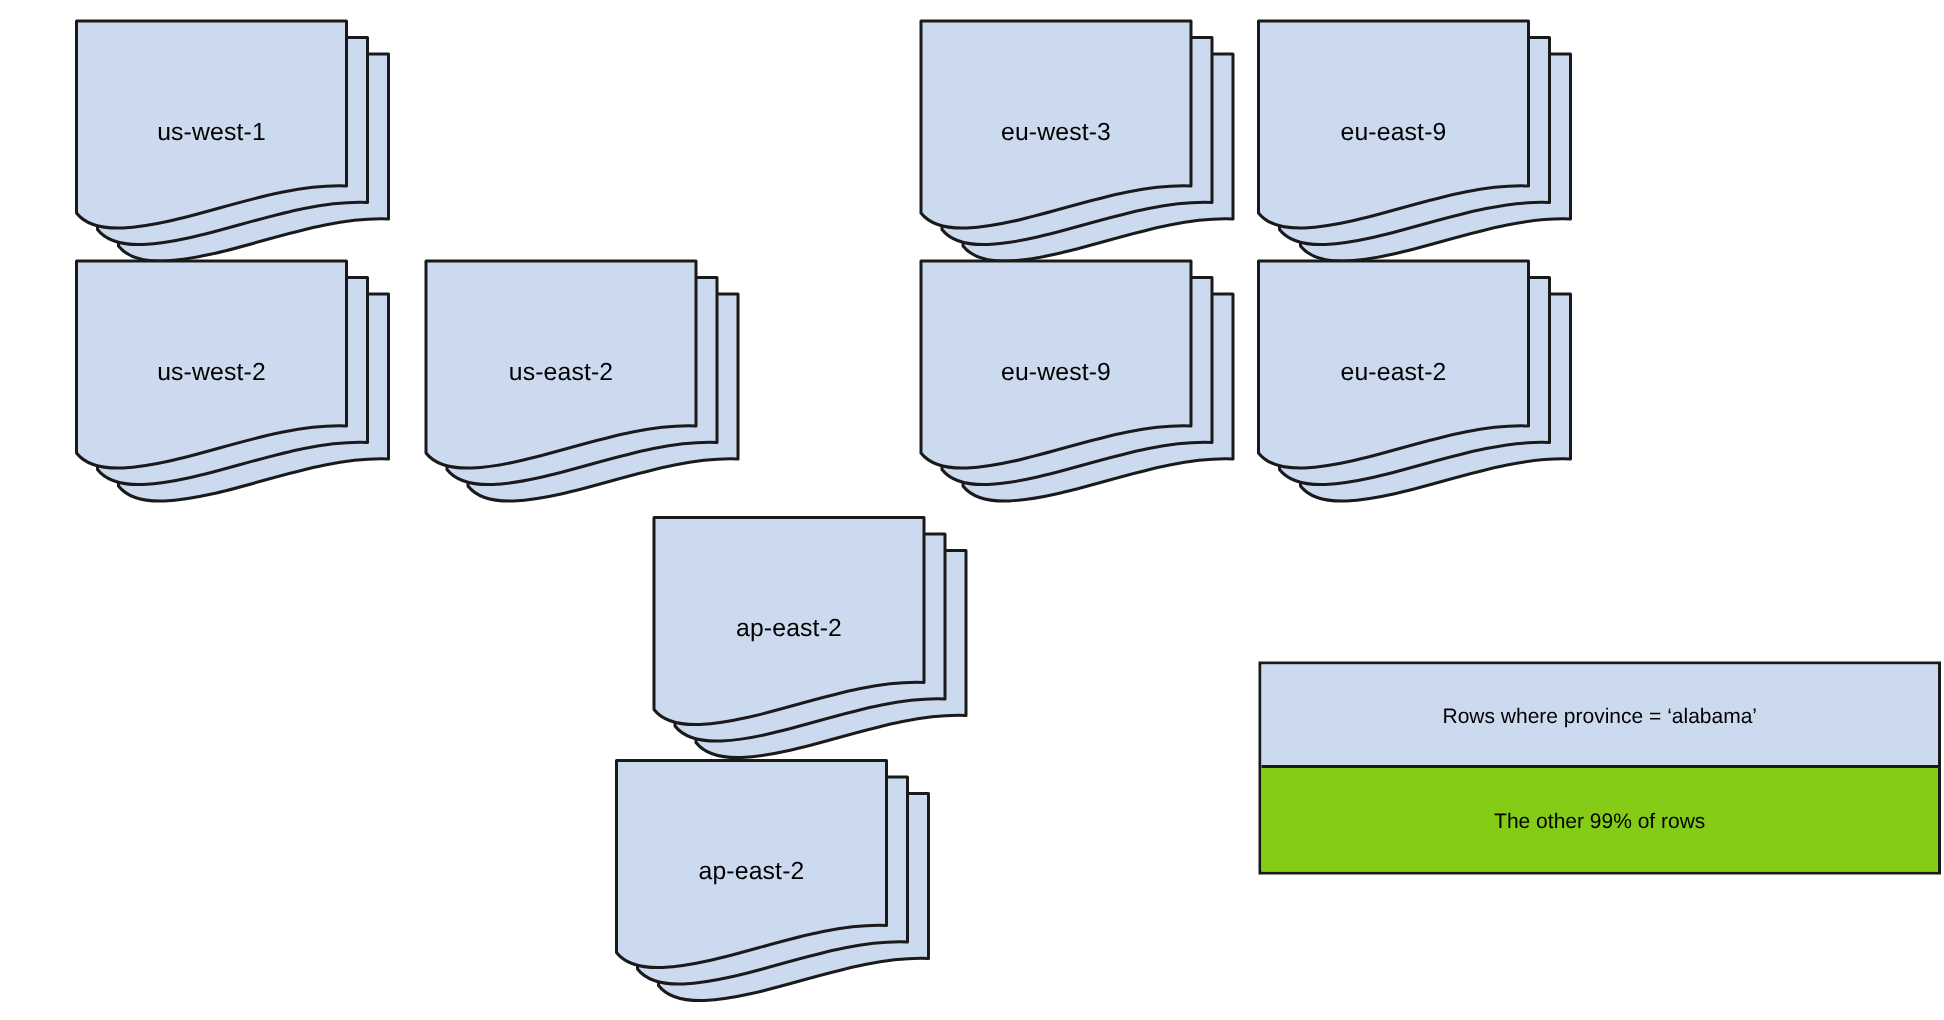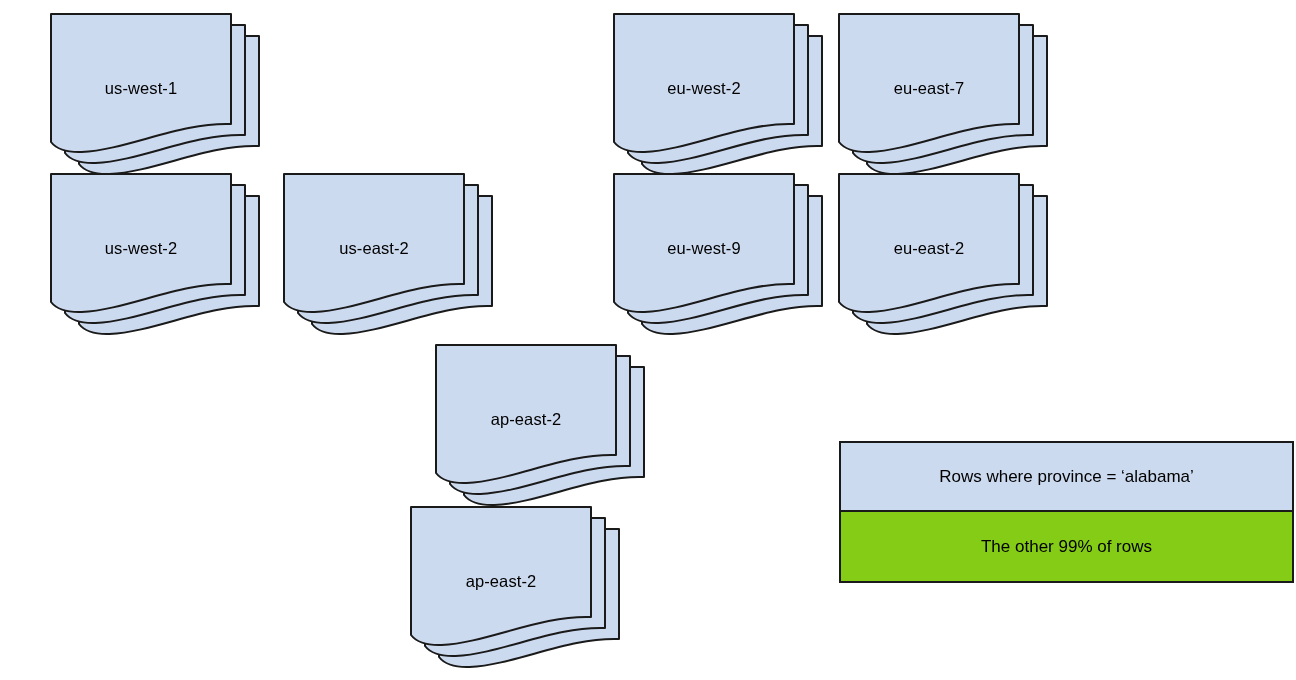--- a/index.html
+++ b/index.html
@@ -57,21 +57,21 @@
     border: 2px solid #1a1a1a;
     box-sizing: border-box;
     display: flex;
     flex-direction: column;
   }
   .legend-row {
     flex: 1 1 50%;
     display: flex;
     align-items: center;
     justify-content: center;
-    font-size: 17px;
+    font-size: 14px;
     color: #000000;
     box-sizing: border-box;
   }
   .legend-row.first {
     border-bottom: 2px solid #1a1a1a;
   }
 </style>
 </head>
 <body>
 
@@ -95,35 +95,35 @@
         <g transform="translate(28,22)">
           <path d="M0,0 L180,0 L180,110 C129.6,108 75.6,136 30.6,138 C16.2,138.5 5.3999999999999995,135 0,128 Z" fill="#ccdaef" stroke="#1a1a1a" stroke-width="2" stroke-linejoin="round"></path>
         </g>
         <g transform="translate(14,11)">
           <path d="M0,0 L180,0 L180,110 C129.6,108 75.6,136 30.6,138 C16.2,138.5 5.3999999999999995,135 0,128 Z" fill="#ccdaef" stroke="#1a1a1a" stroke-width="2" stroke-linejoin="round"></path>
         </g>
         <g transform="translate(0,0)">
           <path d="M0,0 L180,0 L180,110 C129.6,108 75.6,136 30.6,138 C16.2,138.5 5.3999999999999995,135 0,128 Z" fill="#ccdaef" stroke="#1a1a1a" stroke-width="2" stroke-linejoin="round"></path>
         </g>
       </svg>
-      <div class="stack-label" style="top: 66px;">eu-west-2</div>
+      <div class="stack-label" style="top: 66px;">eu-west-3</div>
     </div>
     <div class="stack" style="left: 803px; top: 14px;">
       <svg viewBox="0 0 210 140">
         <g transform="translate(28,22)">
           <path d="M0,0 L180,0 L180,110 C129.6,108 75.6,136 30.6,138 C16.2,138.5 5.3999999999999995,135 0,128 Z" fill="#ccdaef" stroke="#1a1a1a" stroke-width="2" stroke-linejoin="round"></path>
         </g>
         <g transform="translate(14,11)">
           <path d="M0,0 L180,0 L180,110 C129.6,108 75.6,136 30.6,138 C16.2,138.5 5.3999999999999995,135 0,128 Z" fill="#ccdaef" stroke="#1a1a1a" stroke-width="2" stroke-linejoin="round"></path>
         </g>
         <g transform="translate(0,0)">
           <path d="M0,0 L180,0 L180,110 C129.6,108 75.6,136 30.6,138 C16.2,138.5 5.3999999999999995,135 0,128 Z" fill="#ccdaef" stroke="#1a1a1a" stroke-width="2" stroke-linejoin="round"></path>
         </g>
       </svg>
-      <div class="stack-label" style="top: 66px;">eu-east-7</div>
+      <div class="stack-label" style="top: 66px;">eu-east-9</div>
     </div>
     <div class="stack" style="left: 15px; top: 174px;">
       <svg viewBox="0 0 210 140">
         <g transform="translate(28,22)">
           <path d="M0,0 L180,0 L180,110 C129.6,108 75.6,136 30.6,138 C16.2,138.5 5.3999999999999995,135 0,128 Z" fill="#ccdaef" stroke="#1a1a1a" stroke-width="2" stroke-linejoin="round"></path>
         </g>
         <g transform="translate(14,11)">
           <path d="M0,0 L180,0 L180,110 C129.6,108 75.6,136 30.6,138 C16.2,138.5 5.3999999999999995,135 0,128 Z" fill="#ccdaef" stroke="#1a1a1a" stroke-width="2" stroke-linejoin="round"></path>
         </g>
         <g transform="translate(0,0)">

